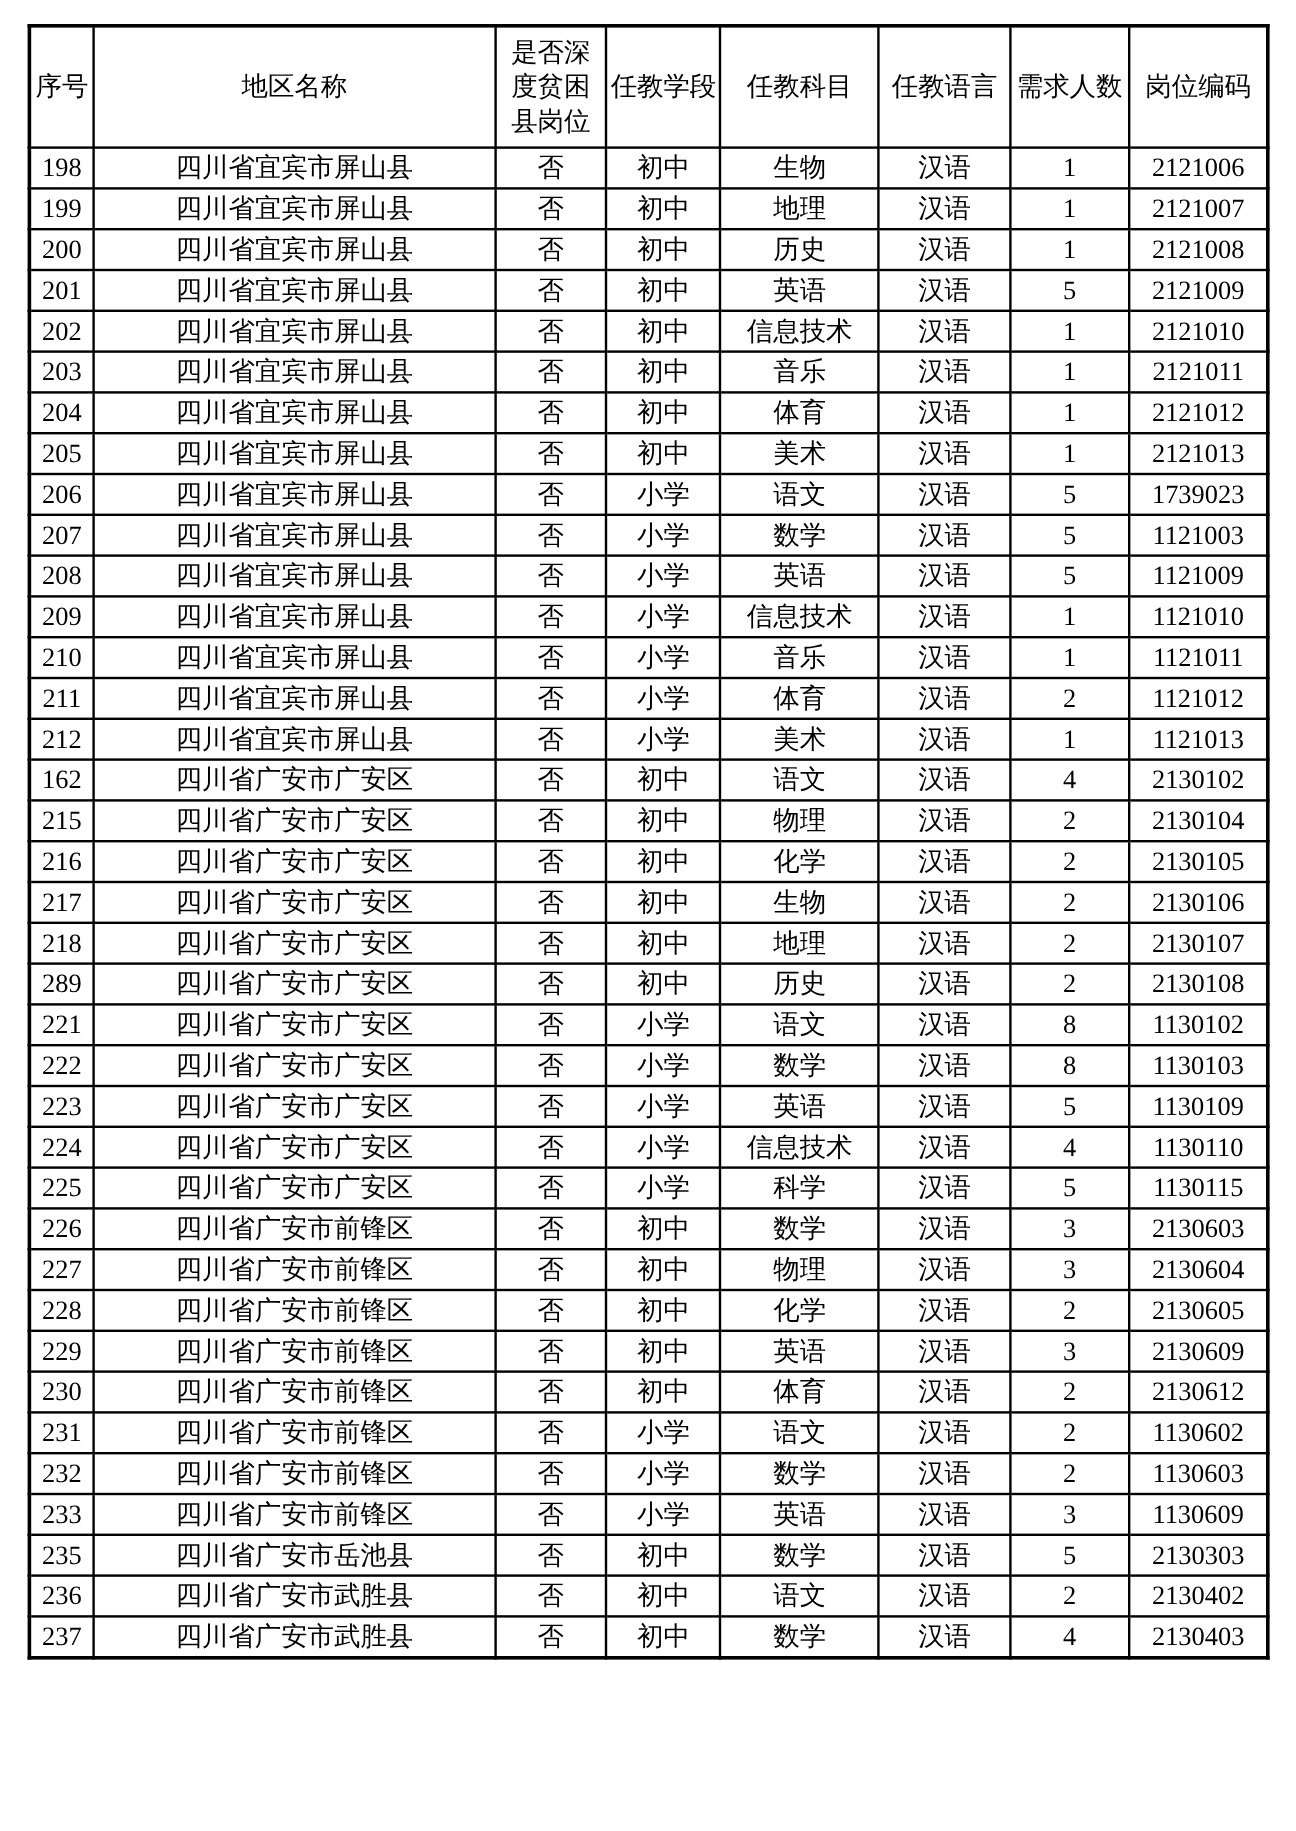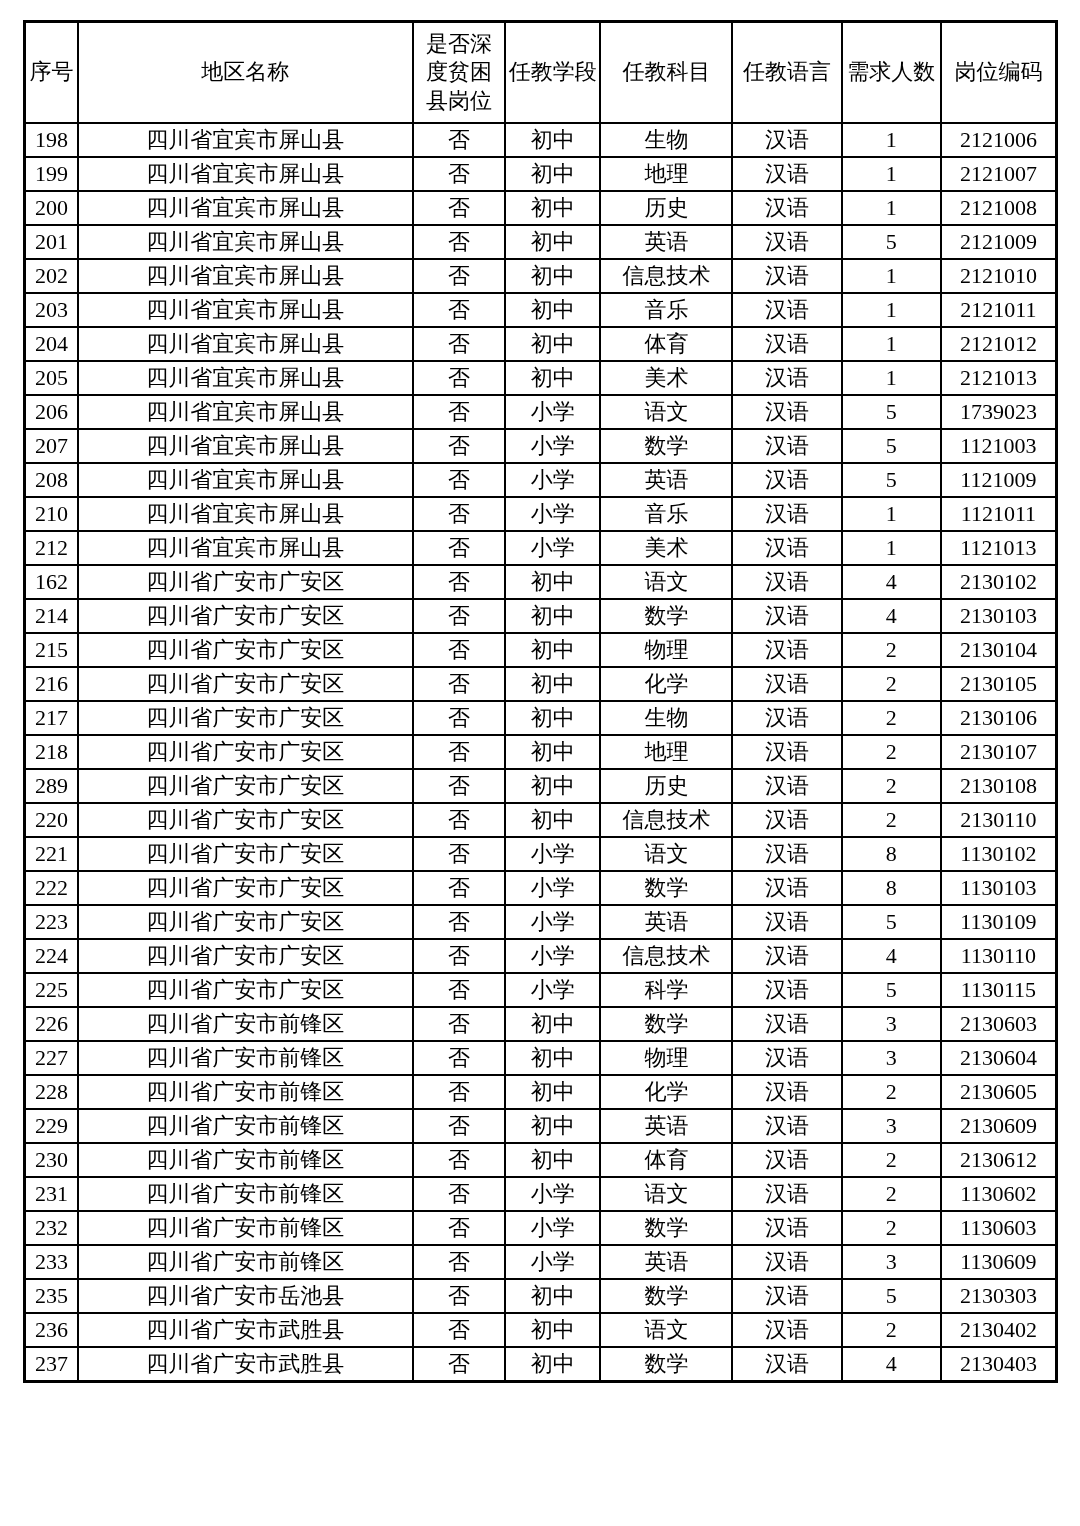--- a/index.html
+++ b/index.html
@@ -177,28 +177,48 @@
         <td>208</td>
         <td>四川省宜宾市屏山县</td>
         <td>否</td>
         <td>小学</td>
         <td>英语</td>
         <td>汉语</td>
         <td>5</td>
         <td>1121009</td>
       </tr>
       <tr>
+        <td>209</td>
+        <td>四川省宜宾市屏山县</td>
+        <td>否</td>
+        <td>小学</td>
+        <td>信息技术</td>
+        <td>汉语</td>
+        <td>1</td>
+        <td>1121010</td>
+      </tr>
+      <tr>
         <td>210</td>
         <td>四川省宜宾市屏山县</td>
         <td>否</td>
         <td>小学</td>
         <td>音乐</td>
         <td>汉语</td>
         <td>1</td>
         <td>1121011</td>
+      </tr>
+      <tr>
+        <td>211</td>
+        <td>四川省宜宾市屏山县</td>
+        <td>否</td>
+        <td>小学</td>
+        <td>体育</td>
+        <td>汉语</td>
+        <td>2</td>
+        <td>1121012</td>
       </tr>
       <tr>
         <td>212</td>
         <td>四川省宜宾市屏山县</td>
         <td>否</td>
         <td>小学</td>
         <td>美术</td>
         <td>汉语</td>
         <td>1</td>
         <td>1121013</td>
@@ -207,30 +227,20 @@
         <td>162</td>
         <td>四川省广安市广安区</td>
         <td>否</td>
         <td>初中</td>
         <td>语文</td>
         <td>汉语</td>
         <td>4</td>
         <td>2130102</td>
       </tr>
       <tr>
-        <td>214</td>
-        <td>四川省广安市广安区</td>
-        <td>否</td>
-        <td>初中</td>
-        <td>数学</td>
-        <td>汉语</td>
-        <td>4</td>
-        <td>2130103</td>
-      </tr>
-      <tr>
         <td>215</td>
         <td>四川省广安市广安区</td>
         <td>否</td>
         <td>初中</td>
         <td>物理</td>
         <td>汉语</td>
         <td>2</td>
         <td>2130104</td>
       </tr>
       <tr>
@@ -265,30 +275,20 @@
       </tr>
       <tr>
         <td>289</td>
         <td>四川省广安市广安区</td>
         <td>否</td>
         <td>初中</td>
         <td>历史</td>
         <td>汉语</td>
         <td>2</td>
         <td>2130108</td>
-      </tr>
-      <tr>
-        <td>220</td>
-        <td>四川省广安市广安区</td>
-        <td>否</td>
-        <td>初中</td>
-        <td>信息技术</td>
-        <td>汉语</td>
-        <td>2</td>
-        <td>2130110</td>
       </tr>
       <tr>
         <td>221</td>
         <td>四川省广安市广安区</td>
         <td>否</td>
         <td>小学</td>
         <td>语文</td>
         <td>汉语</td>
         <td>8</td>
         <td>1130102</td>

